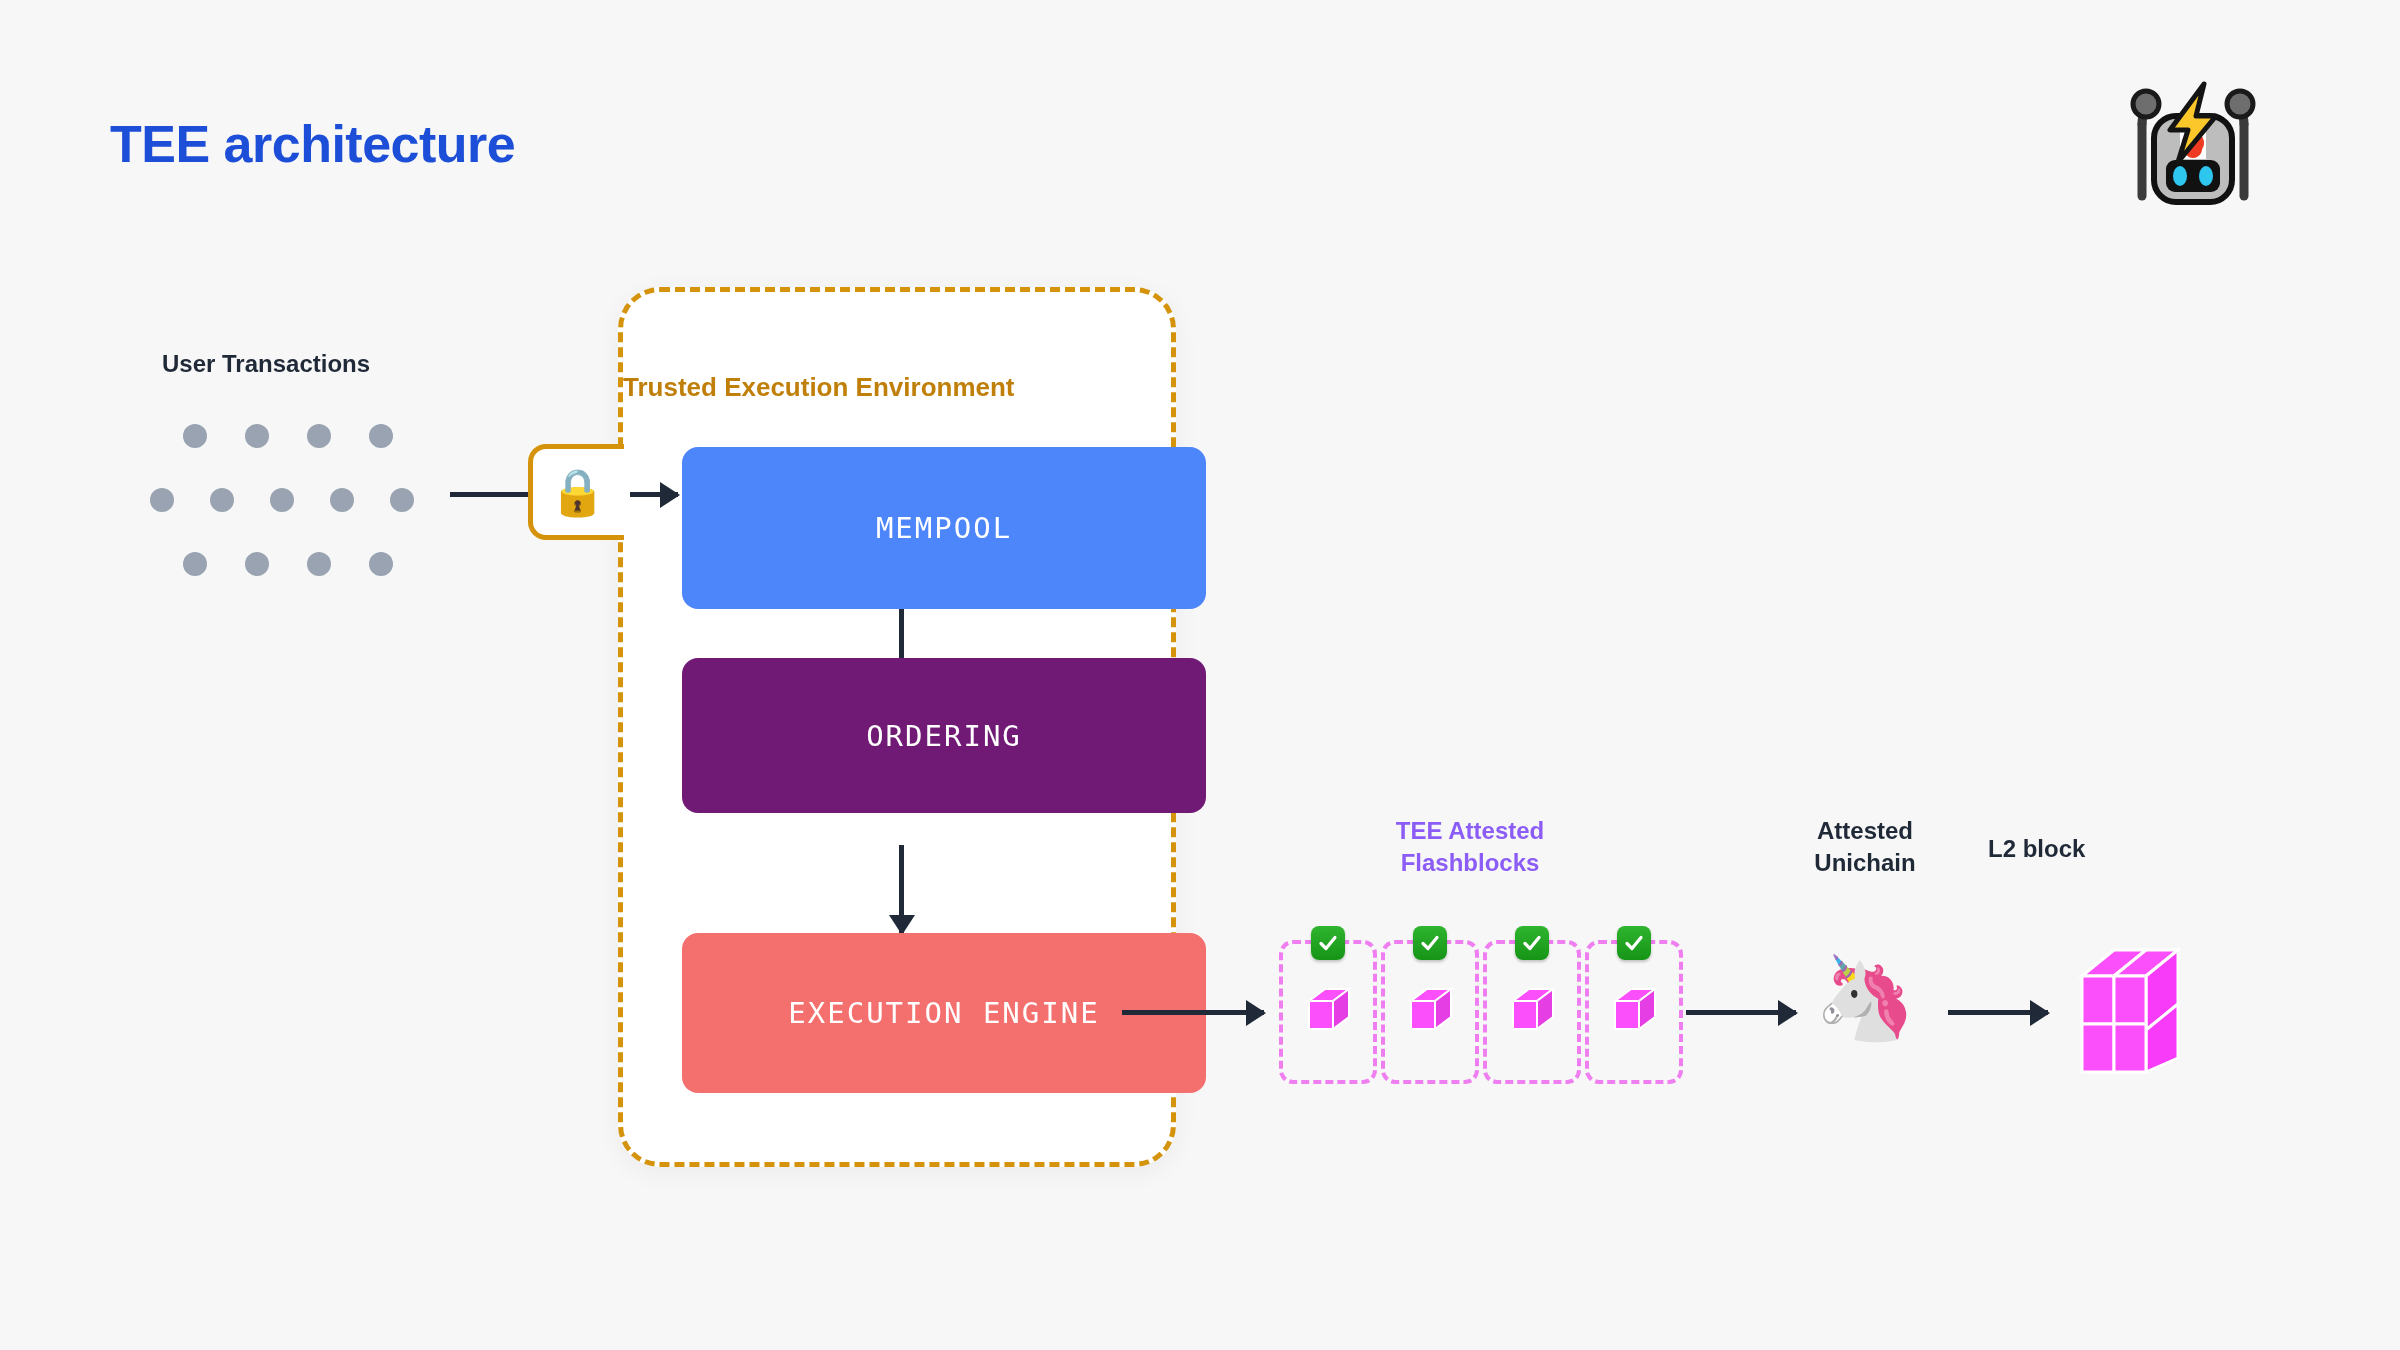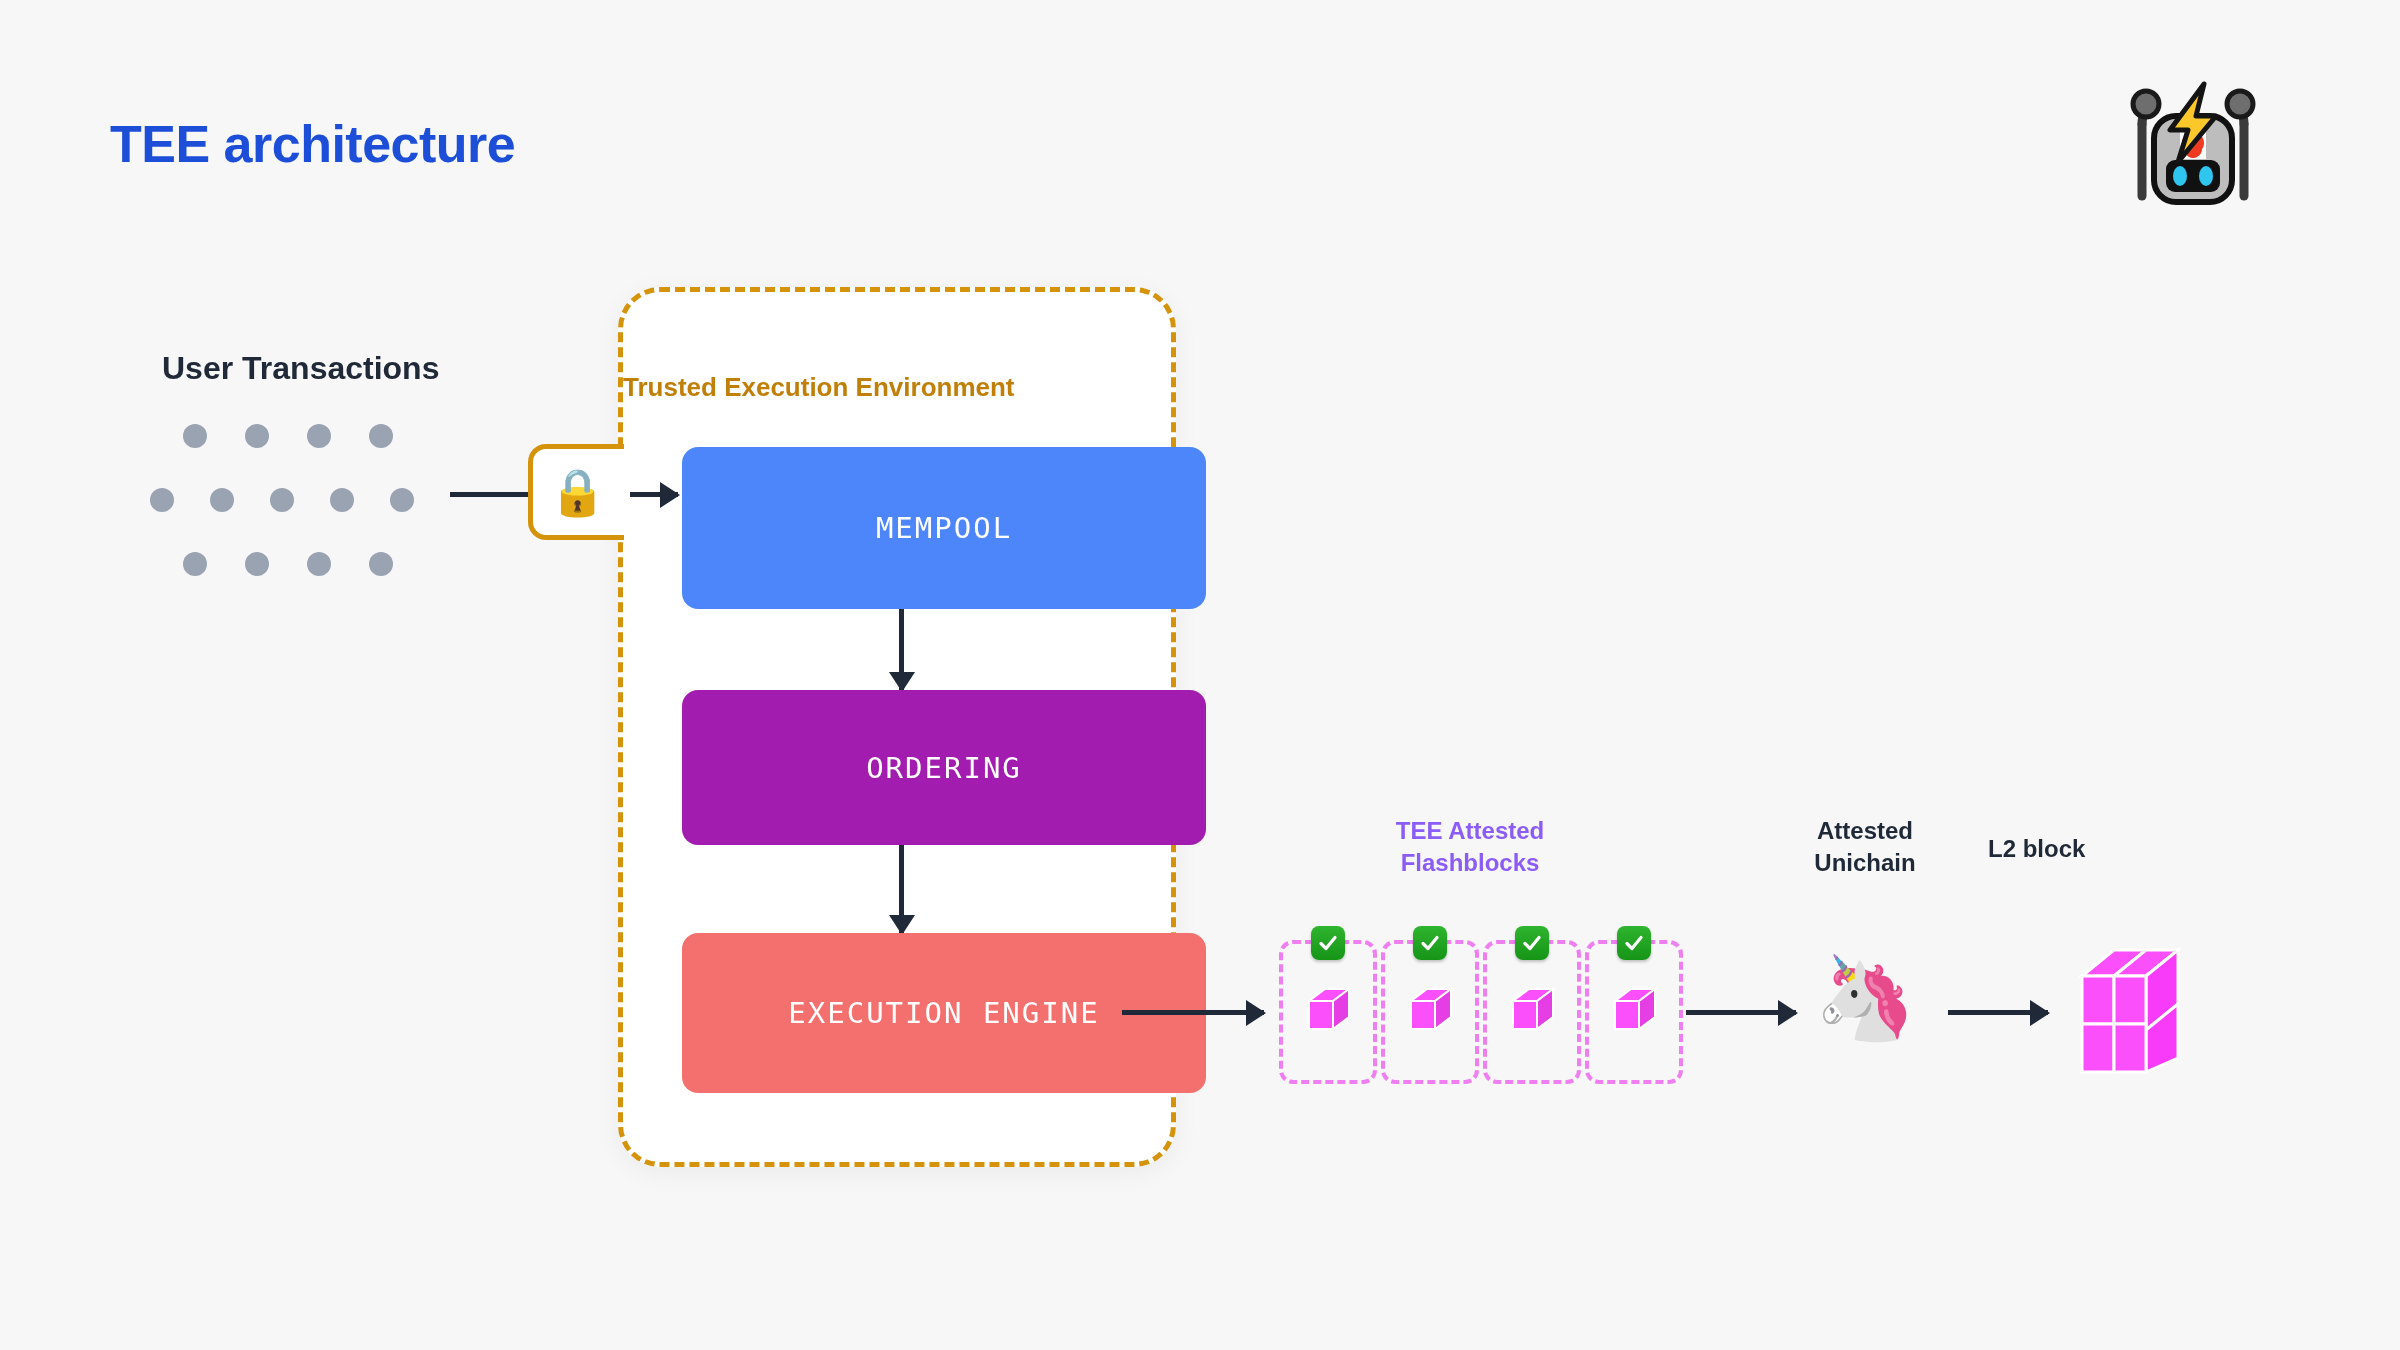--- a/index.html
+++ b/index.html
@@ -41,21 +41,21 @@
     top: 78px;
     width: 170px;
     height: 130px;
   }
 
   
   .ut-label {
     position: absolute;
     left: 162px;
     top: 350px;
-    font-size: 32px;
+    font-size: 24px;
     font-weight: 700;
     color: #1f2937;
     white-space: nowrap;
   }
   .dot-field {
     position: absolute;
     left: 150px;
     top: 410px;
     width: 300px;
     height: 180px;
@@ -161,21 +161,21 @@
     display: flex;
     align-items: center;
     justify-content: center;
     color: #ffffff;
     font-family: "DejaVu Sans Mono", "Liberation Mono", monospace;
     font-size: 29px;
     letter-spacing: 2px;
     font-weight: 400;
   }
   .stage-mempool   { top: 447px;  height: 162px; background: #4d86fa; }
-  .stage-ordering  { top: 690px;  height: 155px; background: #a21caf; }
+  .stage-ordering  { top: 658px;  height: 155px; background: #701a75; }
   .stage-execution { top: 933px;  height: 160px; background: #f4706e; }
 
   
   .arrow-v {
     position: absolute;
     left: 899px;
     width: 5px;
     background: #1f2937;
   }
   .arrow-v::after {

